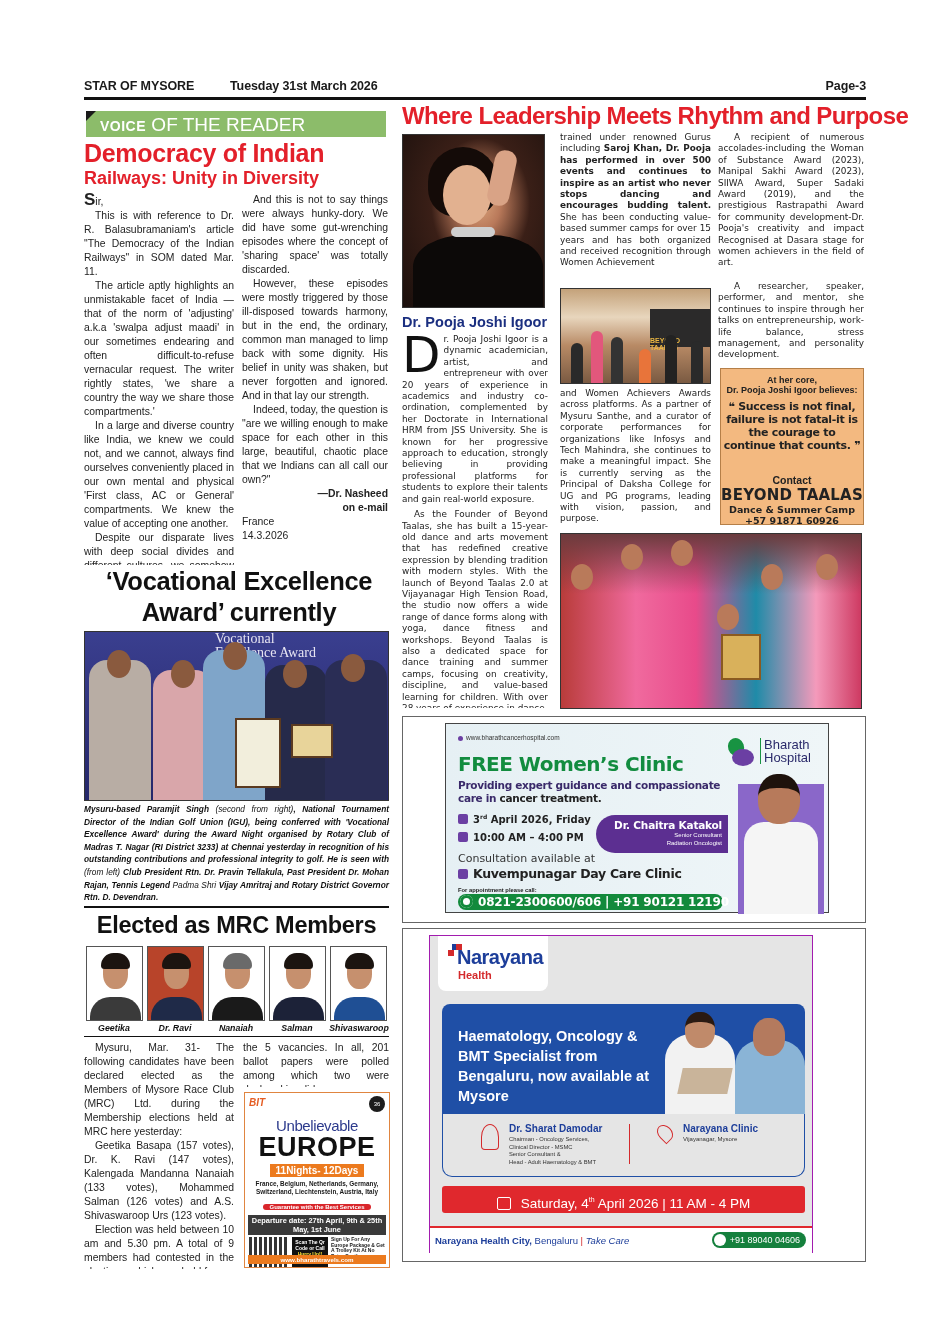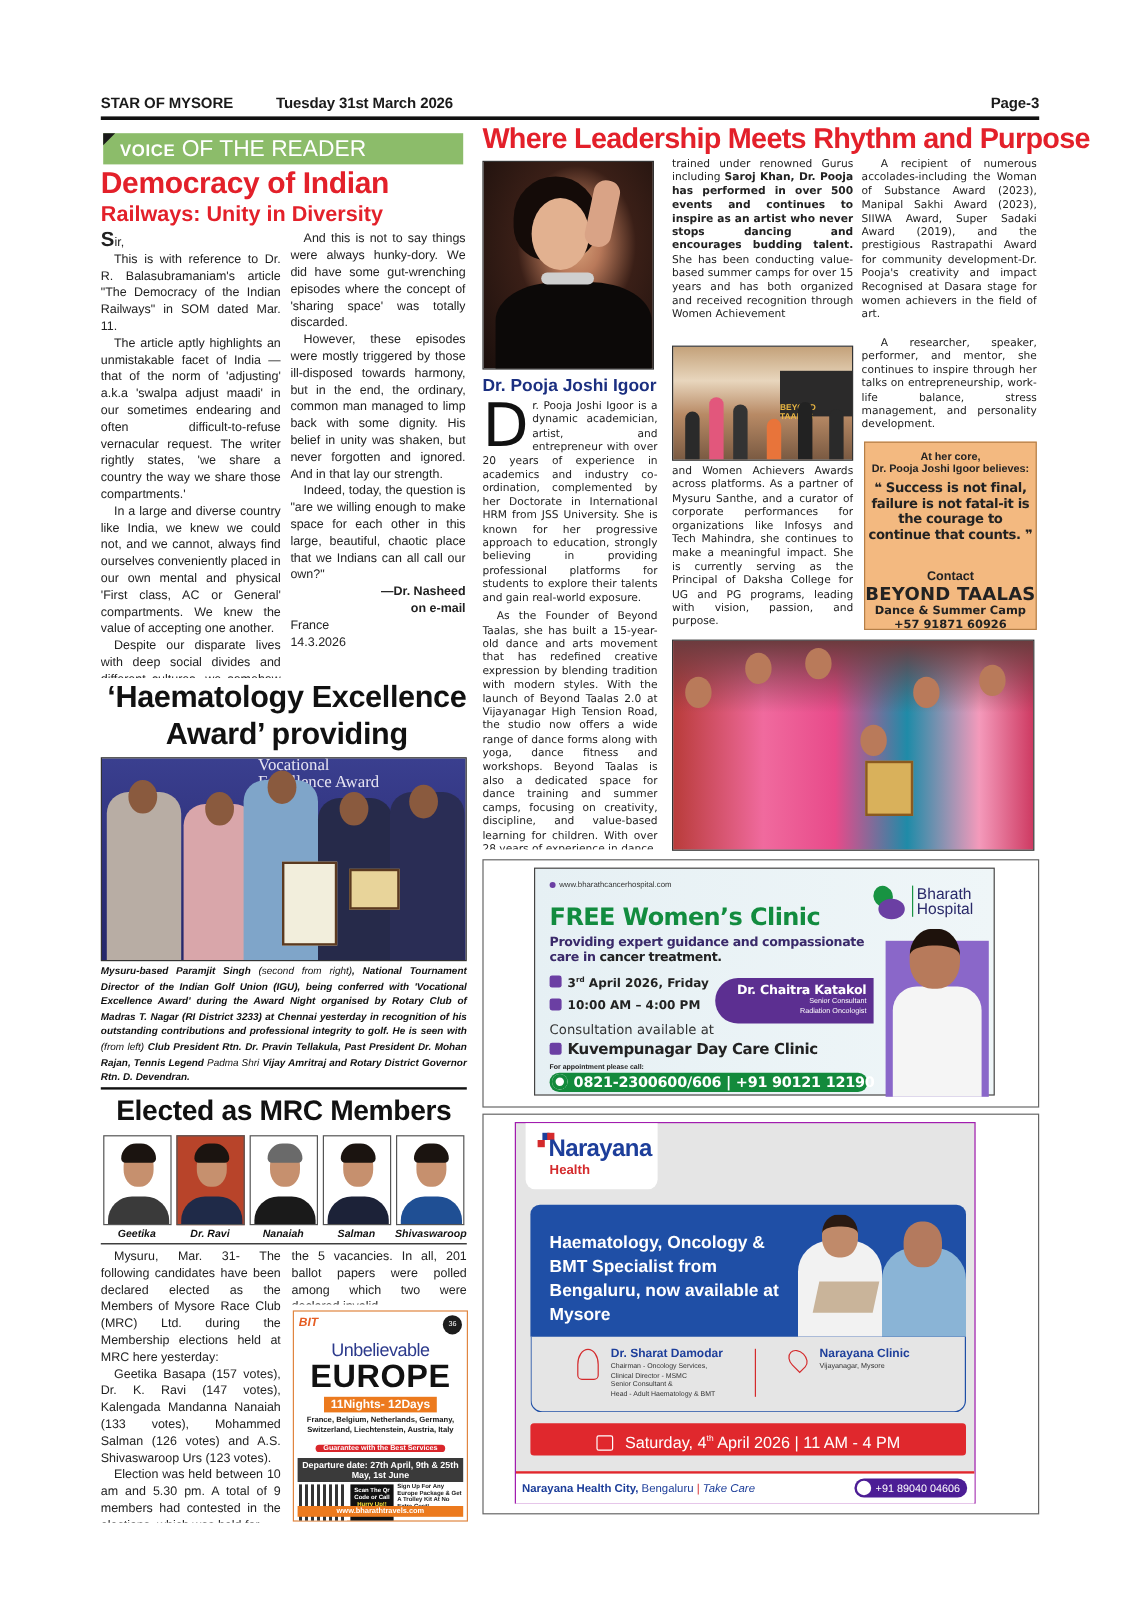--- a/index.html
+++ b/index.html
@@ -119,21 +119,21 @@
 .nh-in .info .cl{position:absolute;left:240px;top:9px;font-size:10px;color:#1d3e9a;font-weight:bold}
 .nh-in .info .ad{position:absolute;left:240px;top:22px;font-size:6px;color:#333}
 .nh-in .info .sep{position:absolute;left:186px;top:10px;width:1px;height:40px;background:#d42a2c}
 .nh-in .info .ic1{position:absolute;left:38px;top:10px;width:18px;height:26px;border:1.5px solid #d42a2c;border-radius:50% 50% 4px 4px}
 .nh-in .info .ic2{position:absolute;left:215px;top:10px;width:14px;height:18px;border:1.5px solid #d42a2c;border-radius:50% 50% 50% 0;transform:rotate(-45deg)}
 .nh-in .red{position:absolute;left:12px;top:250px;width:363px;height:27px;border-radius:3px;background:#e0282d;color:#fff;text-align:center;font-size:13.5px;line-height:27px;white-space:nowrap}
 .nh-in .red sup{font-size:7px}
 .nh-in .foot{position:absolute;left:0;top:290px;width:382px;height:27px;background:#fff;border-top:2px solid #e0282d}
 .nh-in .foot .l{position:absolute;left:5px;top:7px;font-size:9.5px;color:#1d3e9a;white-space:nowrap}
 .nh-in .foot .l i{color:#1d3e9a}
-.nh-in .foot .ph{position:absolute;right:6px;top:4px;height:16px;border-radius:9px;background:#4c1d95;color:#fff;font-size:9px;line-height:16px;padding:0 6px 0 18px;white-space:nowrap}
+.nh-in .foot .ph{position:absolute;right:6px;top:4px;height:16px;border-radius:9px;background:#15803d;color:#fff;font-size:9px;line-height:16px;padding:0 6px 0 18px;white-space:nowrap}
 .nh-in .foot .ph:before{content:"";position:absolute;left:2px;top:2px;width:12px;height:12px;border-radius:50%;background:#fff}
 </style>
 </head>
 <body>
 
 <div class="abs masthead">
   <span class="pub">STAR OF MYSORE</span>
   <span class="date">Tuesday 31st March 2026</span>
   <span class="page">Page-3</span>
 </div>
@@ -216,22 +216,22 @@
   <div class="hd" style="left:10px;top:30px"></div>
   <div class="hd" style="left:60px;top:10px"></div>
   <div class="hd" style="left:110px;top:6px"></div>
   <div class="hd" style="left:156px;top:70px"></div>
   <div class="hd" style="left:200px;top:30px"></div>
   <div class="hd" style="left:255px;top:20px"></div>
   <div style="position:absolute;left:160px;top:100px;width:40px;height:46px;background:#d9b15b;border:2px solid #8a5a20"></div>
 </div>
 
 <div class="abs ve-h">
-  <div>‘Haematology Excellence</div>
-  <div>Award’ providing</div>
+  <div>‘Vocational Excellence</div>
+  <div>Award’ currently</div>
 </div>
 <div class="abs photo award">
   <div class="t">
       <div>Vocational</div>
       <div>Excellence Award</div>
     </div>
   <div class="man" style="left:4px;width:62px;height:140px;background:#b8ada4"></div>
   <div class="hd" style="left:22px;top:18px"></div>
   <div class="man" style="left:68px;width:60px;height:130px;background:#d9a6aa"></div>
   <div class="hd" style="left:86px;top:28px"></div>

